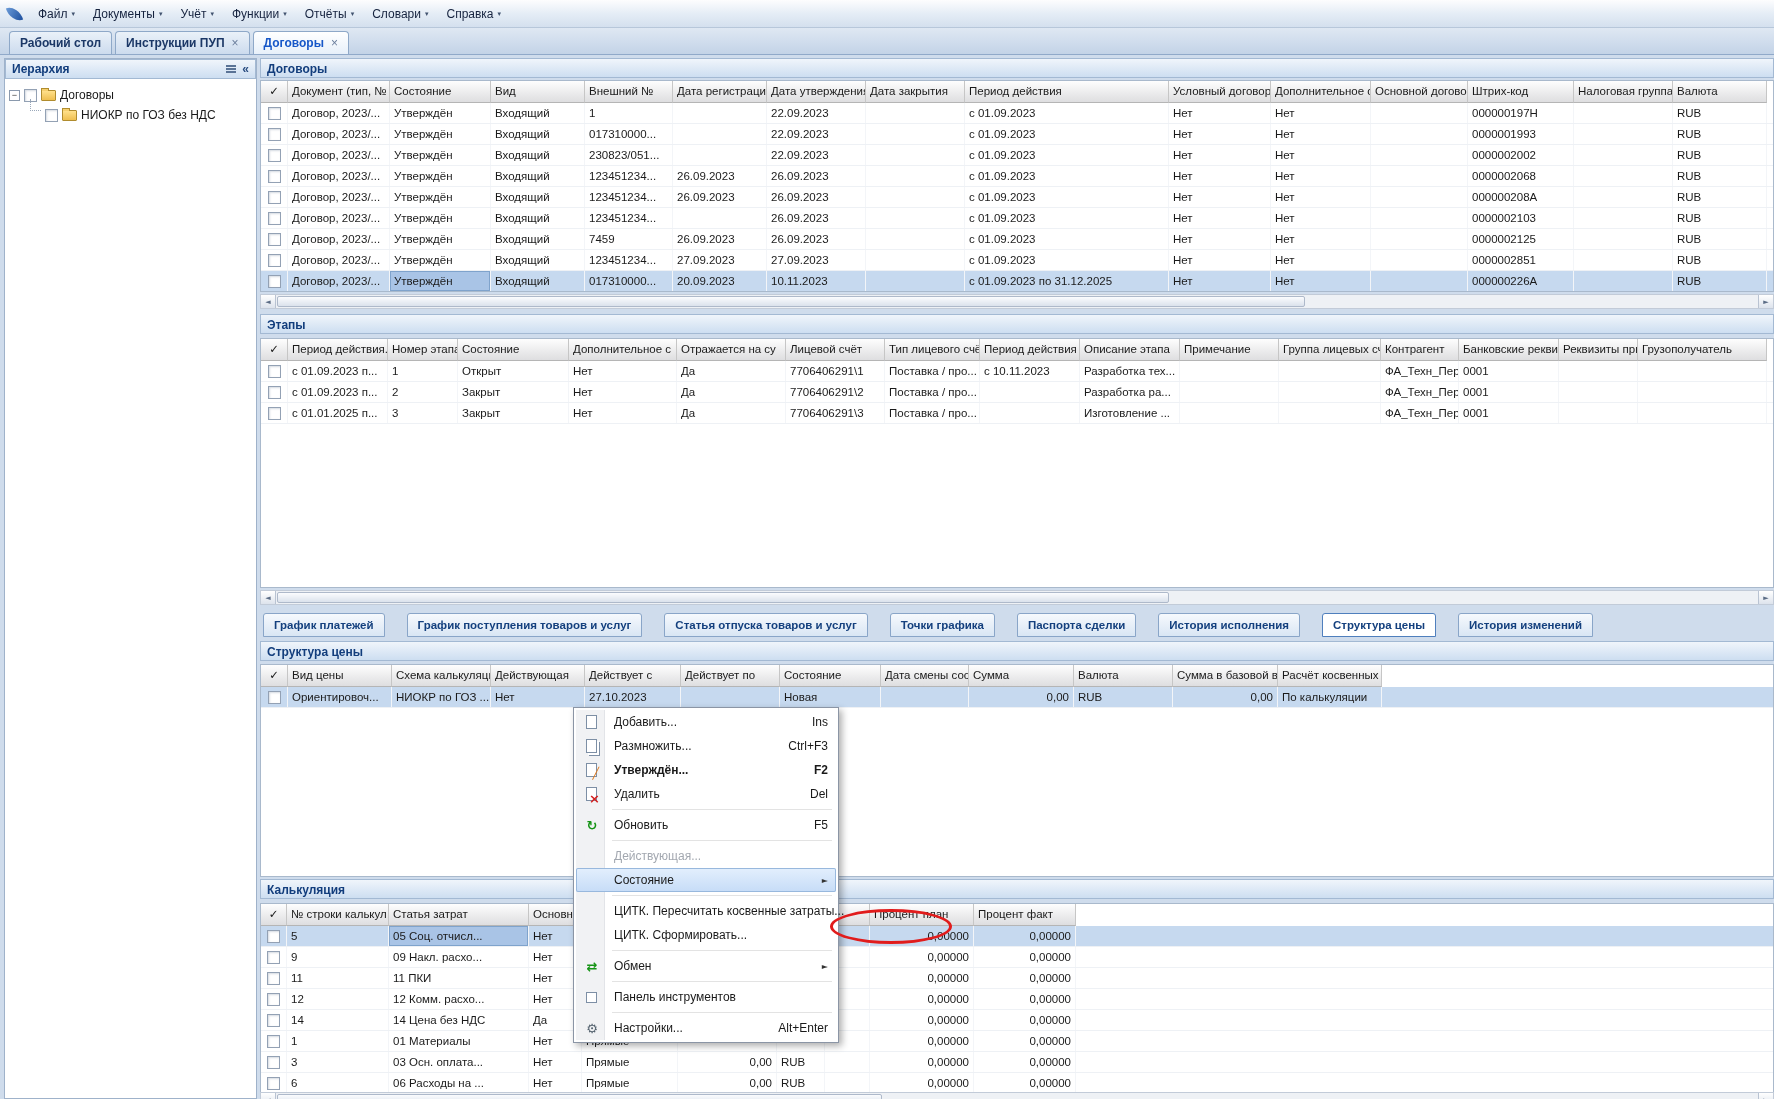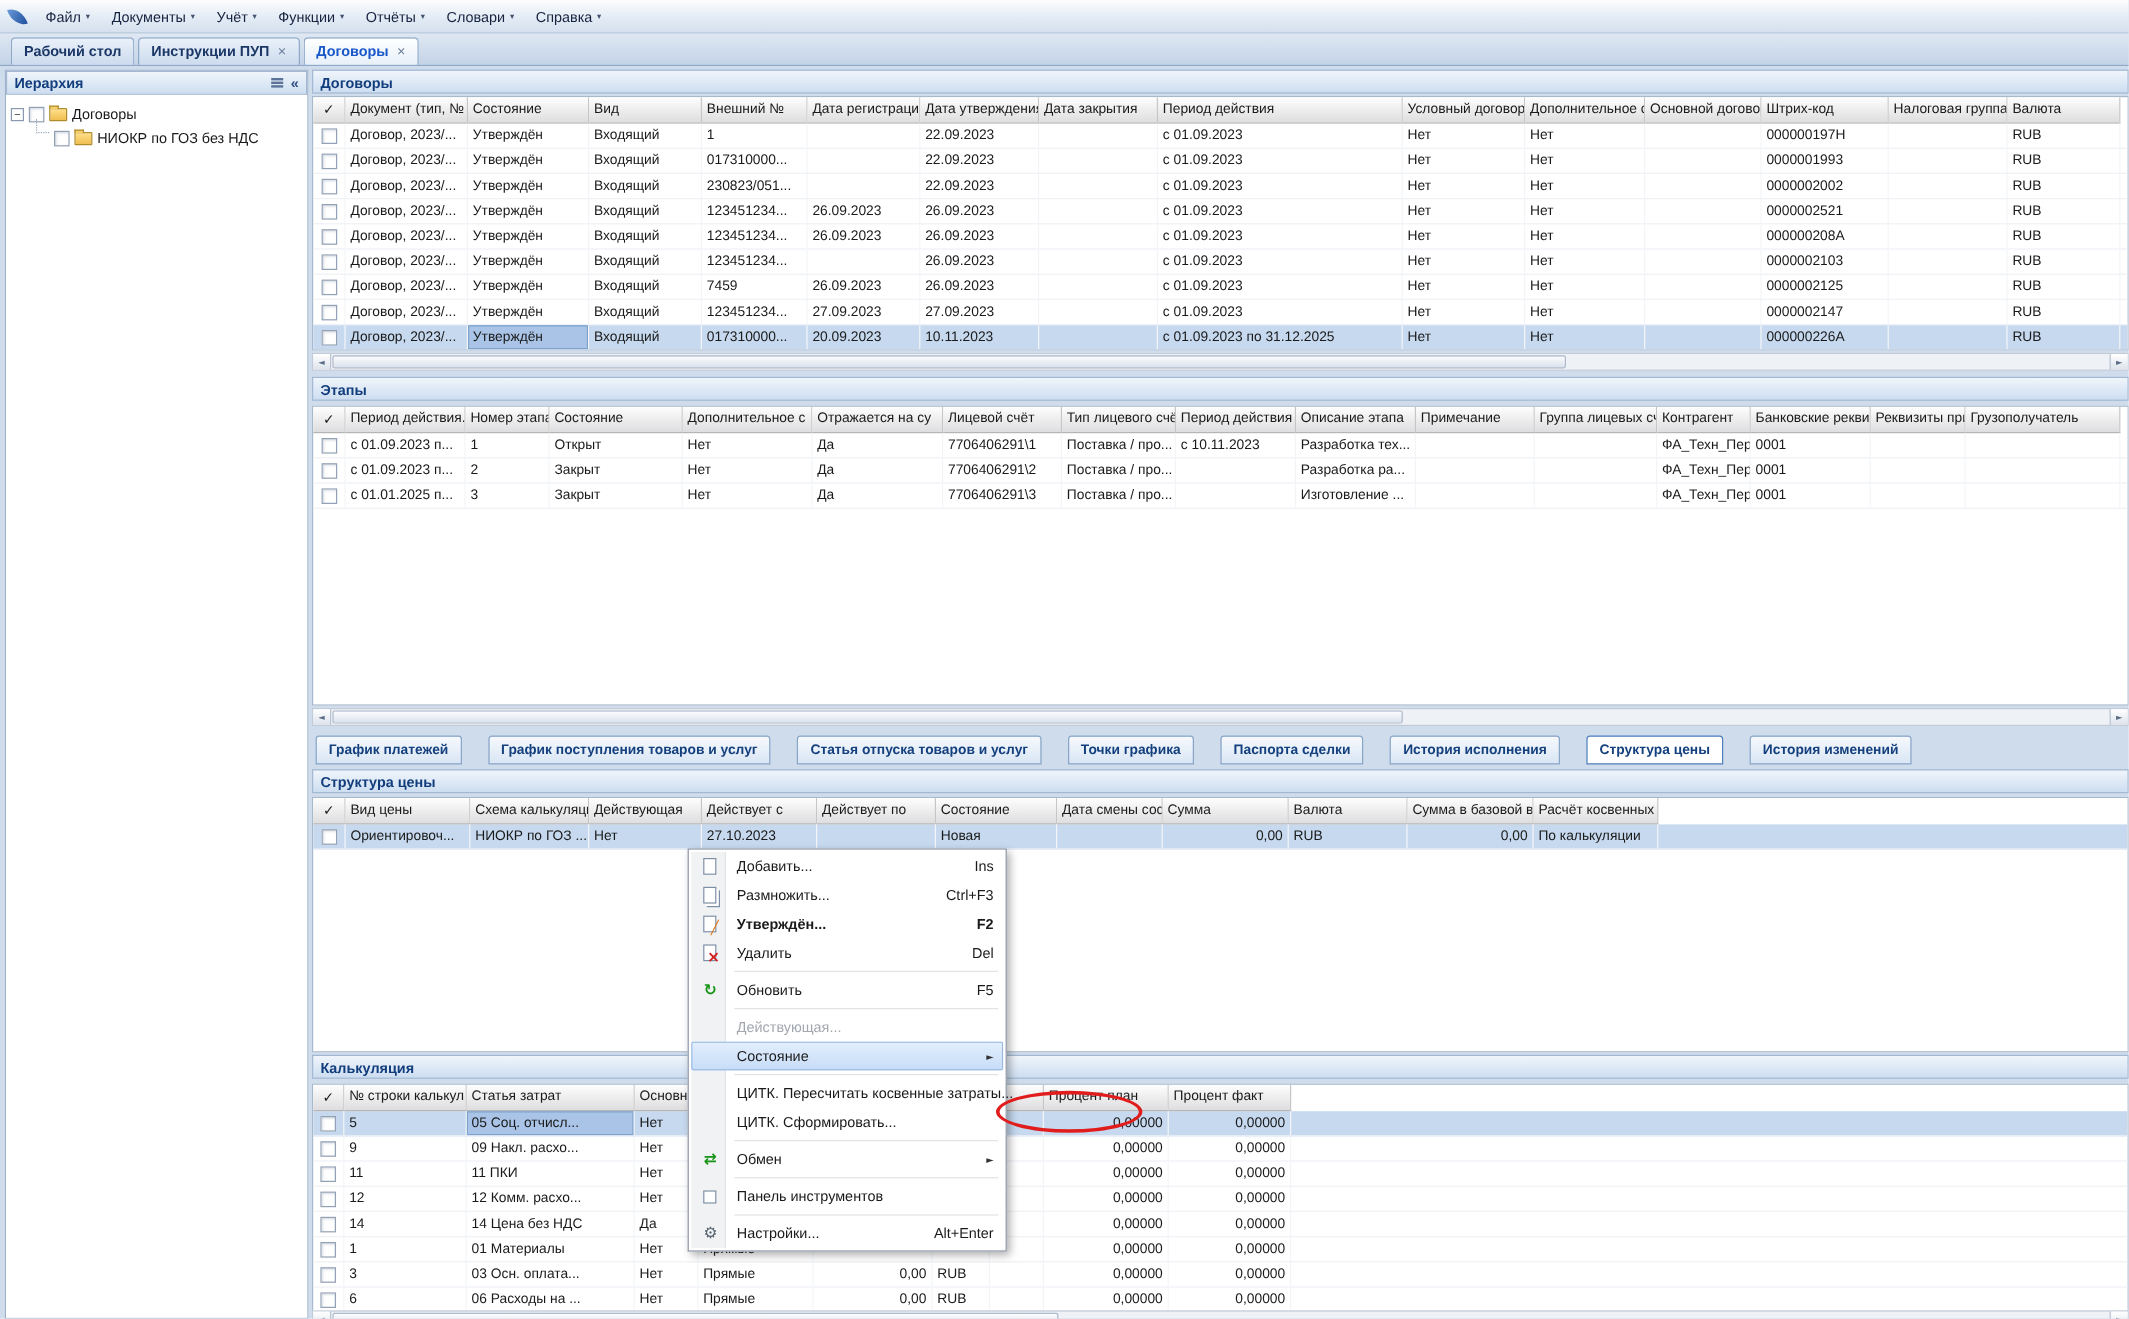--- a/index.html
+++ b/index.html
@@ -261,21 +261,21 @@
         <div class="td" style="width: 101px;">Утверждён</div>
         <div class="td" style="width: 94px;">Входящий</div>
         <div class="td" style="width: 88px;">123451234...</div>
         <div class="td" style="width: 94px;">26.09.2023</div>
         <div class="td" style="width: 99px;">26.09.2023</div>
         <div class="td" style="width: 99px;"></div>
         <div class="td" style="width: 204px;">с 01.09.2023</div>
         <div class="td" style="width: 102px;">Нет</div>
         <div class="td" style="width: 100px;">Нет</div>
         <div class="td" style="width: 97px;"></div>
-        <div class="td" style="width: 106px;">0000002521</div>
+        <div class="td" style="width: 106px;">0000002068</div>
         <div class="td" style="width: 99px;"></div>
         <div class="td" style="width: 94px;">RUB</div>
       </div>
       <div class="grid-row">
         <div class="td ccol" style="width: 27px;">
           <span class="cb"></span>
         </div>
         <div class="td" style="width: 102px;">Договор, 2023/...</div>
         <div class="td" style="width: 101px;">Утверждён</div>
         <div class="td" style="width: 94px;">Входящий</div>
@@ -337,21 +337,21 @@
         <div class="td" style="width: 101px;">Утверждён</div>
         <div class="td" style="width: 94px;">Входящий</div>
         <div class="td" style="width: 88px;">123451234...</div>
         <div class="td" style="width: 94px;">27.09.2023</div>
         <div class="td" style="width: 99px;">27.09.2023</div>
         <div class="td" style="width: 99px;"></div>
         <div class="td" style="width: 204px;">с 01.09.2023</div>
         <div class="td" style="width: 102px;">Нет</div>
         <div class="td" style="width: 100px;">Нет</div>
         <div class="td" style="width: 97px;"></div>
-        <div class="td" style="width: 106px;">0000002147</div>
+        <div class="td" style="width: 106px;">0000002851</div>
         <div class="td" style="width: 99px;"></div>
         <div class="td" style="width: 94px;">RUB</div>
       </div>
       <div class="grid-row selected">
         <div class="td ccol" style="width: 27px;">
           <span class="cb"></span>
         </div>
         <div class="td" style="width: 102px;">Договор, 2023/...</div>
         <div class="td focus-cell" style="width: 101px;">Утверждён</div>
         <div class="td" style="width: 94px;">Входящий</div>

